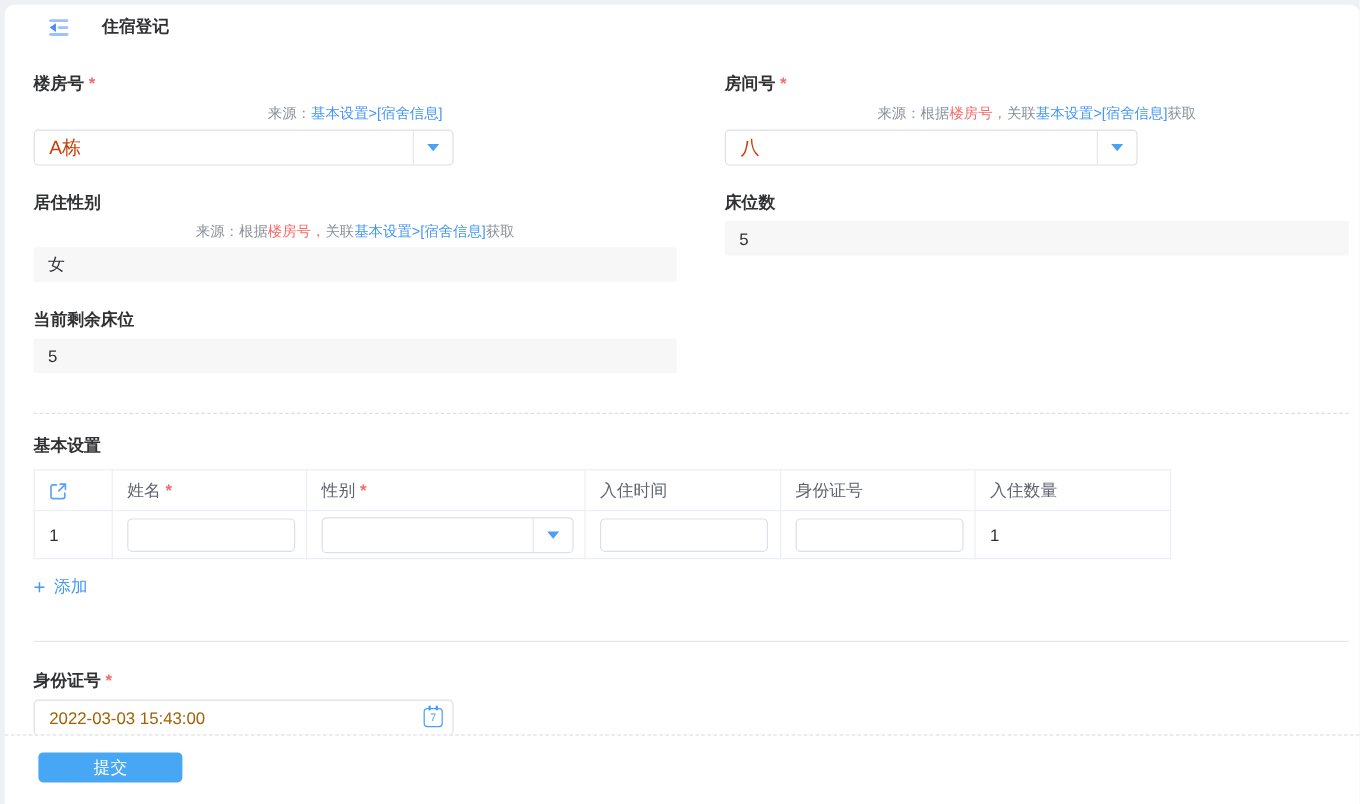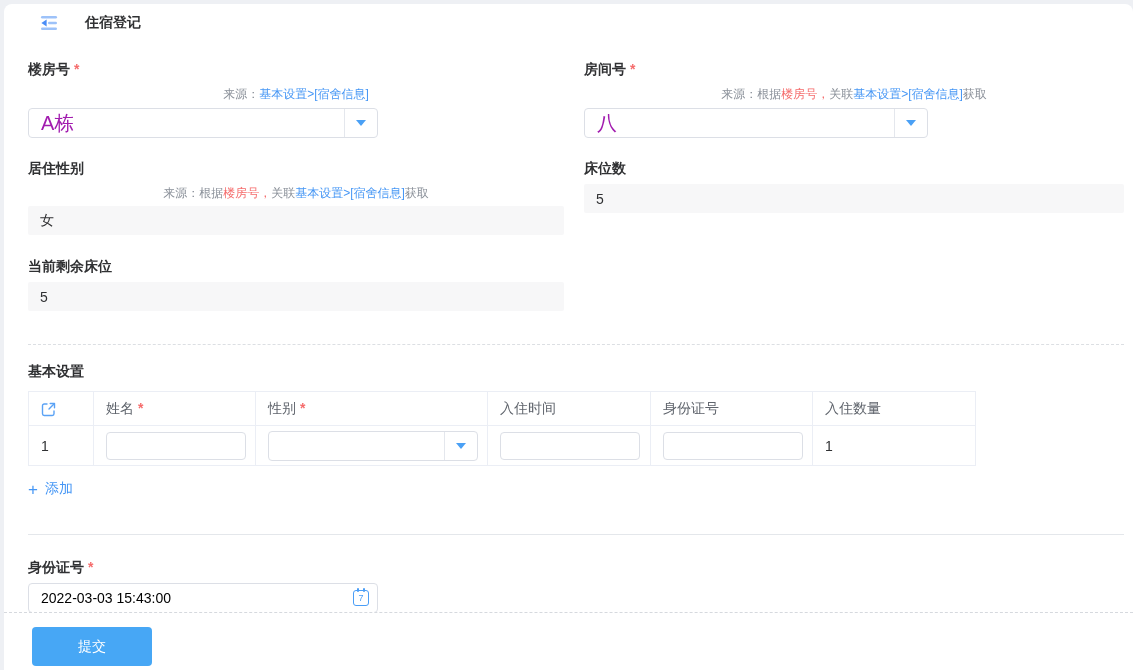--- a/index.html
+++ b/index.html
@@ -9,34 +9,34 @@
     font-family:"Liberation Sans","DejaVu Sans",sans-serif;
     color:#303133; font-size:14px;
   }
   .card {
     position:relative; width:1129px; height:666px; margin:4px 0 0 4px;
     background:#fff; border-radius:8px 8px 0 0; overflow:hidden;
   }
   .content { height:608px; overflow:hidden; padding:0 9px 0 24px; }
   .page-header { display:flex; align-items:center; gap:27px; padding:10px 0 0 12px; }
   .page-header .title { font-weight:700; font-size:14px; color:#303133; }
-  .form-row { display:grid; grid-template-columns:536px 1fr; column-gap:20px; }
+  .form-row { display:grid; grid-template-columns:536px 1fr; column-gap:40px; }
   .r1 { margin-top:28px; }
   .r2 { margin-top:21px; }
   .r3 { margin-top:22px; }
   .field-label { font-weight:700; font-size:14px; color:#303133; line-height:19px; }
   .req { color:#f56c6c; margin-left:4px; font-weight:700; }
   .note { font-size:12px; color:#8a9099; line-height:16px; margin-top:7px;text-align:center; }
   .note .lnk { color:#4596f5; cursor:pointer; }
   .note .red { color:#f56c6c; }
   .select {
     margin-top:6px; height:30px; border:1px solid #dcdfe6; border-radius:4px;
     background:#fff; display:flex; align-items:stretch; cursor:pointer;
   }
-  .select .val { flex:1; display:flex; align-items:center; padding:0 12px; font-size:20px; color:#a21caf; }
+  .select .val { flex:1; display:flex; align-items:center; padding:0 12px; font-size:16px; color:#c2410c; }
   .select .caret-box { width:33px; border-left:1px solid #e4e7ed; display:flex; align-items:center; justify-content:center; }
   .caret { width:0; height:0; border-left:5px solid transparent; border-right:5px solid transparent; border-top:6px solid #4aa0f5; }
   .w350 { width:350px; } .w344 { width:344px; }
   .readonly {
     margin-top:6px; height:29px; background:#f7f7f8; border-radius:2px;
     display:flex; align-items:center; padding:0 12px; font-size:14px; color:#303133;
   }
   .mt5 { margin-top:5px; }
   .divider-dashed { border:none; border-top:1px dashed #dcdfe3; margin-top:33px; }
   .divider-solid  { border:none; border-top:1px solid #e4e7eb; margin-top:36px; }
@@ -47,36 +47,36 @@
   table.detail td { height:40px; padding:0 12px; font-size:14px; color:#303133; }
   th.icon-cell, td.idx-cell { text-align:center; padding:0; }
   td.idx-cell { color:#606266; }
   .cell-input { width:140px; height:28px; border:1px solid #dcdfe6; border-radius:4px; outline:none; padding:0 8px; font-size:14px; font-family:inherit; color:#303133; }
   .cell-select { margin-top:0; height:30px; width:210px; }
   .add-row { margin-top:14px; display:flex; align-items:center; gap:7px; color:#4596f5; cursor:pointer; width:70px; }
   .add-row .plus { font-size:17px; line-height:17px; font-weight:400; }
   .add-row .lbl { font-size:14px; }
   .checkin-label { margin-top:23px; }
   .date-wrap { position:relative; width:350px; margin-top:6px; }
-  .date-input { width:100%; height:30px; border:1px solid #dcdfe6; border-radius:4px; padding:0 34px 0 12px; font-size:14px; font-family:inherit; color:#000000; outline:none; }
+  .date-input { width:100%; height:30px; border:1px solid #dcdfe6; border-radius:4px; padding:0 34px 0 12px; font-size:14px; font-family:inherit; color:#a16207; outline:none; }
   .cal-icon {
     position:absolute; right:9px; top:7px; width:16px; height:16px;
     border:1px solid #4a9ef7; border-radius:3px; color:#4a9ef7;
     font-size:9px; display:flex; align-items:center; justify-content:center;
   }
   .cal-icon::before, .cal-icon::after {
     content:""; position:absolute; top:-3px; width:2px; height:4px; background:#4a9ef7; border-radius:1px;
   }
   .cal-icon::before { left:3px; } .cal-icon::after { right:3px; }
   .footer {
     position:absolute; left:0; right:0; bottom:0; height:58px;
     background:#fff; border-top:1px dashed #d6d9de;
   }
   .submit-btn {
-    display:block; width:120px; height:39px; margin:14px 0 0 28px;
+    display:block; width:120px; height:25px; margin:14px 0 0 28px;
     background:#47a7f5; color:#fff; border:none; border-radius:4px;
     font-size:14px; font-family:inherit; cursor:pointer;
   }
 </style>
 </head>
 <body>
 
 <div class="card">
   <div class="content">
 

